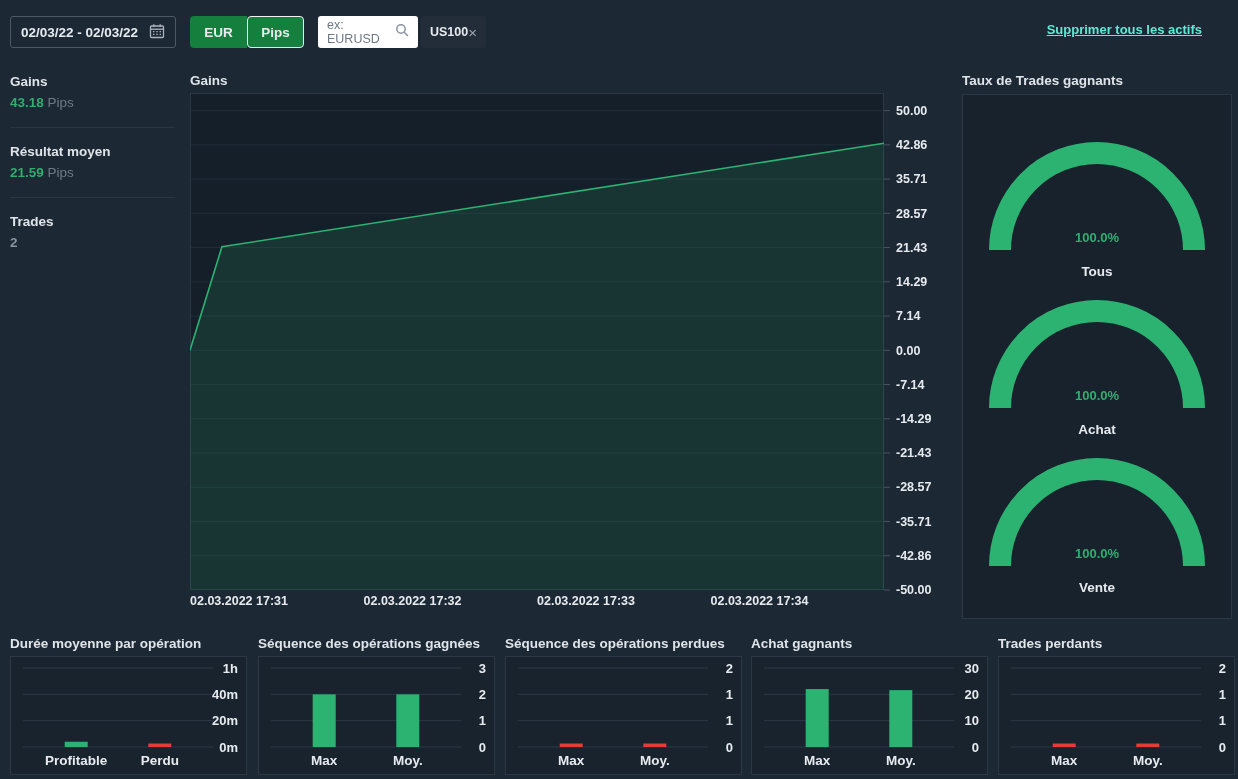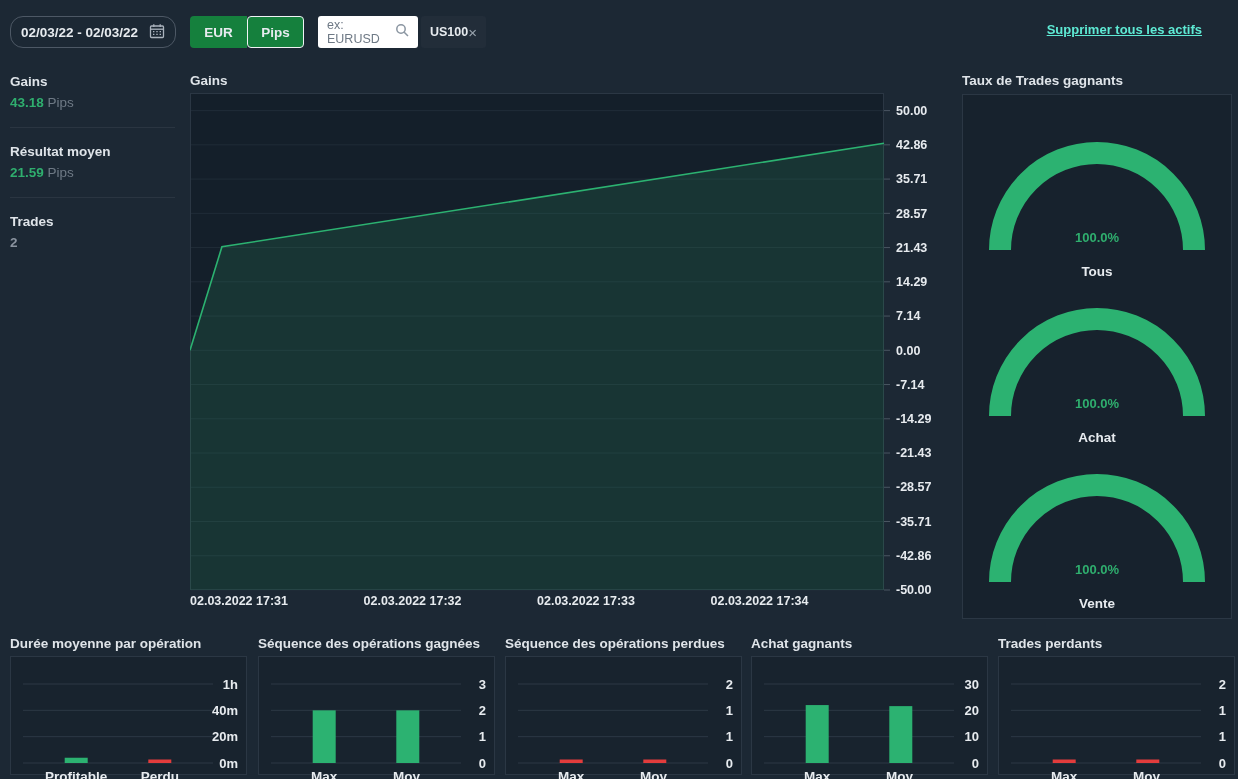--- a/index.html
+++ b/index.html
@@ -1,20 +1,20 @@
 <!DOCTYPE html>
 <html><head>
 <meta charset="utf-8">
 <style>
   html,body{margin:0;padding:0}
   body{width:1238px;height:779px;background:#1c2834;font-family:"Liberation Sans",sans-serif;
        color:#e7ebef;position:relative;overflow:hidden}
   .abs{position:absolute}
   
-  .datebox{left:10px;top:16px;width:166px;height:32px;border:1px solid #4d5865;border-radius:13px;
+  .datebox{left:10px;top:16px;width:166px;height:32px;border:1px solid #4d5865;border-radius:3px;
            display:flex;align-items:center;justify-content:space-between;padding:0 10px;
            box-sizing:border-box;font-weight:700;font-size:13.5px;cursor:pointer}
   .segmented{left:190px;top:16px;height:32px;display:flex}
   .seg-btn{width:57px;height:32px;display:flex;align-items:center;justify-content:center;
            background:#15803d;font-weight:700;font-size:13.5px;box-sizing:border-box;cursor:pointer}
   .seg-btn.first{border-radius:4px 0 0 4px}
   .seg-btn.active{border:1px solid #f0f3f5;border-radius:4px}
   .searchbox{left:318px;top:16px;width:100px;height:32px;background:#ffffff;border-radius:3px;
              display:flex;align-items:center;justify-content:space-between;padding:0 9px;box-sizing:border-box}
   .searchbox .ph{color:#6e7985;font-size:12.5px}
@@ -32,24 +32,24 @@
   .sb-value{margin-top:6px;font-size:13.5px;font-weight:700;color:#8a939f}
   .sb-value .green{color:#2fae6e}
   .sb-value .unit{color:#6f7a86;font-weight:400}
   
   .panel-title{font-size:13.5px;font-weight:700;color:#dfe4e9;white-space:nowrap}
   .gains-panel{left:190px;top:73px}
   .gains-panel .panel-title{margin-bottom:5px}
   .gauges-panel{left:962px;top:73px;width:270px}
   .gauges-box{margin-top:6px;height:525px;border:1px solid #2b3744;background:#17222d;
               box-sizing:border-box;display:flex;flex-direction:column;align-items:center;
-              padding-top:42px;gap:20px}
+              padding-top:42px;gap:12px}
   .mini-panel{top:636px;width:237px}
   .mini-box{margin-top:5px;height:119px;border:1px solid #2b3744;background:#18232e;
-            box-sizing:border-box;padding:18px 0 0 2px}
+            box-sizing:border-box;padding:2px 0 0 2px}
   .p0{left:10px}.p1{left:258px}.p2{left:505px}.p3{left:751px}.p4{left:998px}
   svg text{font-family:"Liberation Sans",sans-serif}
 </style>
 </head>
 <body>
 
 <div class="abs datebox">
   <span>02/03/22 - 02/03/22</span>
   <span>
     <svg width="16" height="16" viewBox="0 0 16 16" fill="none" stroke="#aab3bd" stroke-width="1.3">

